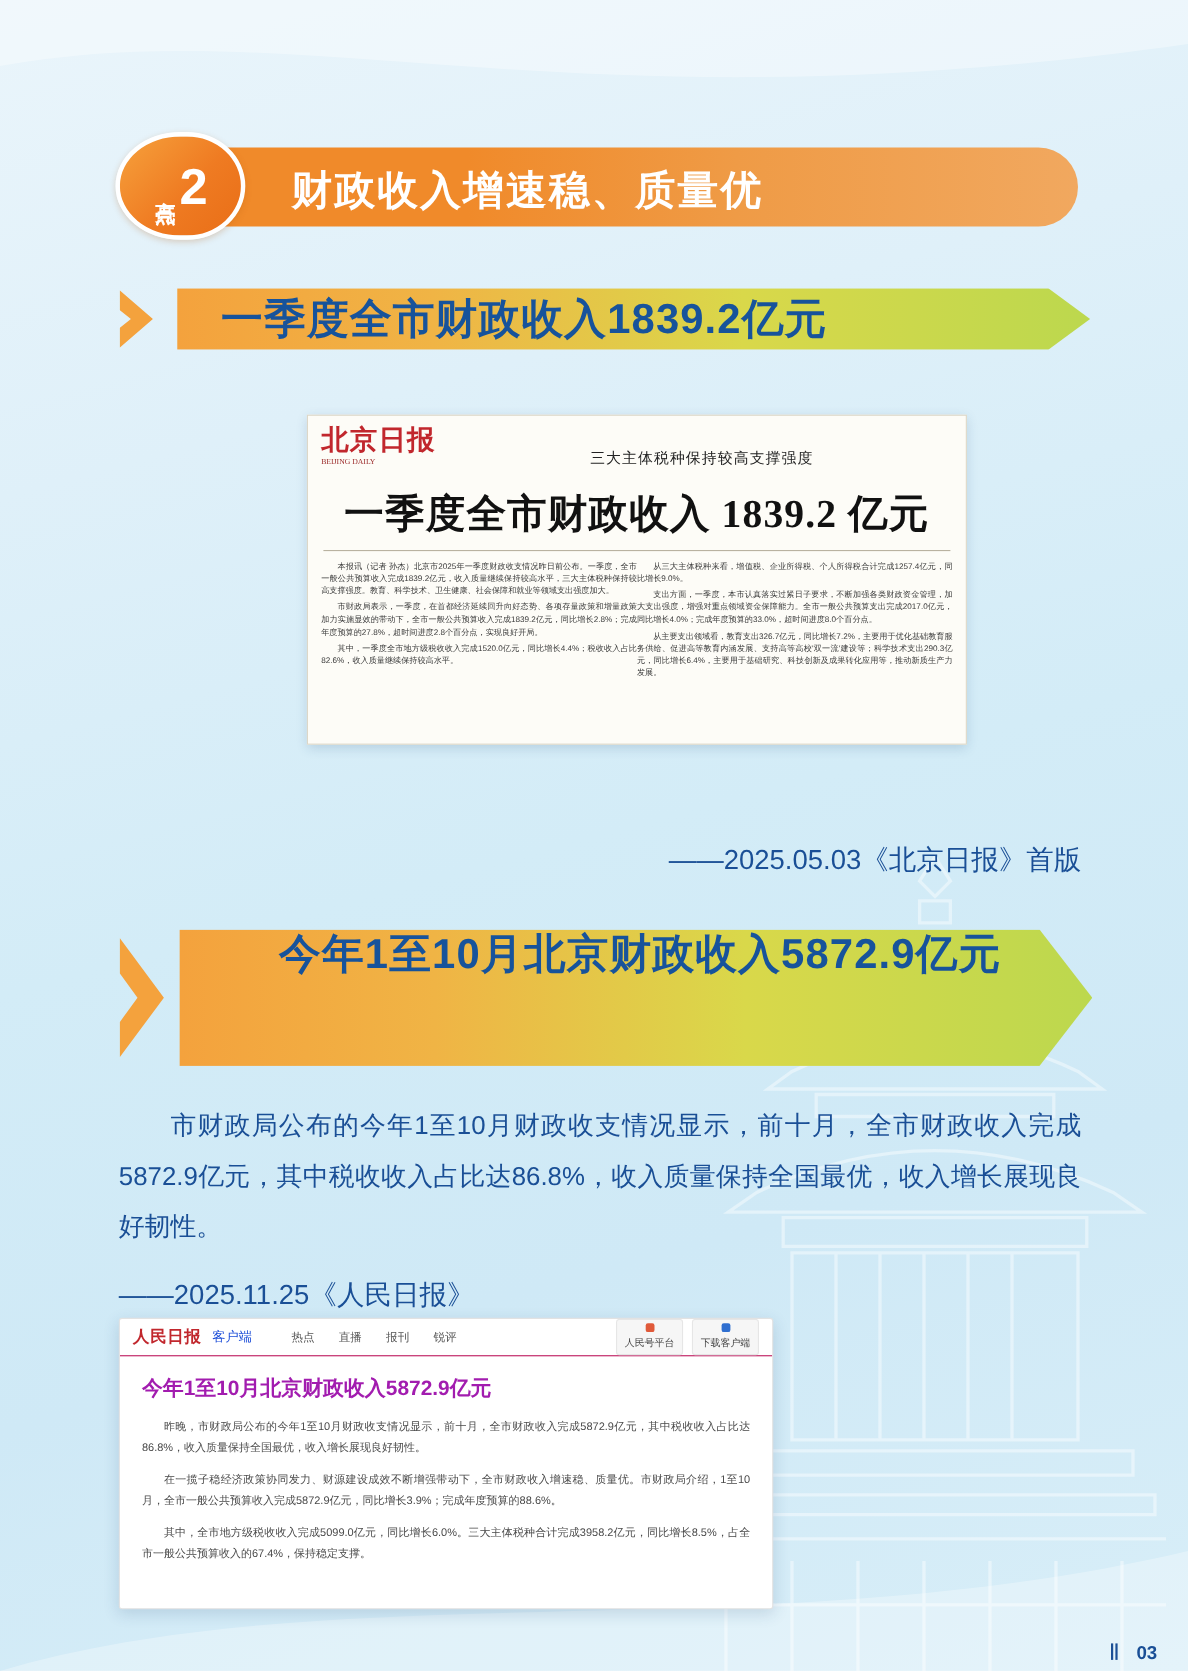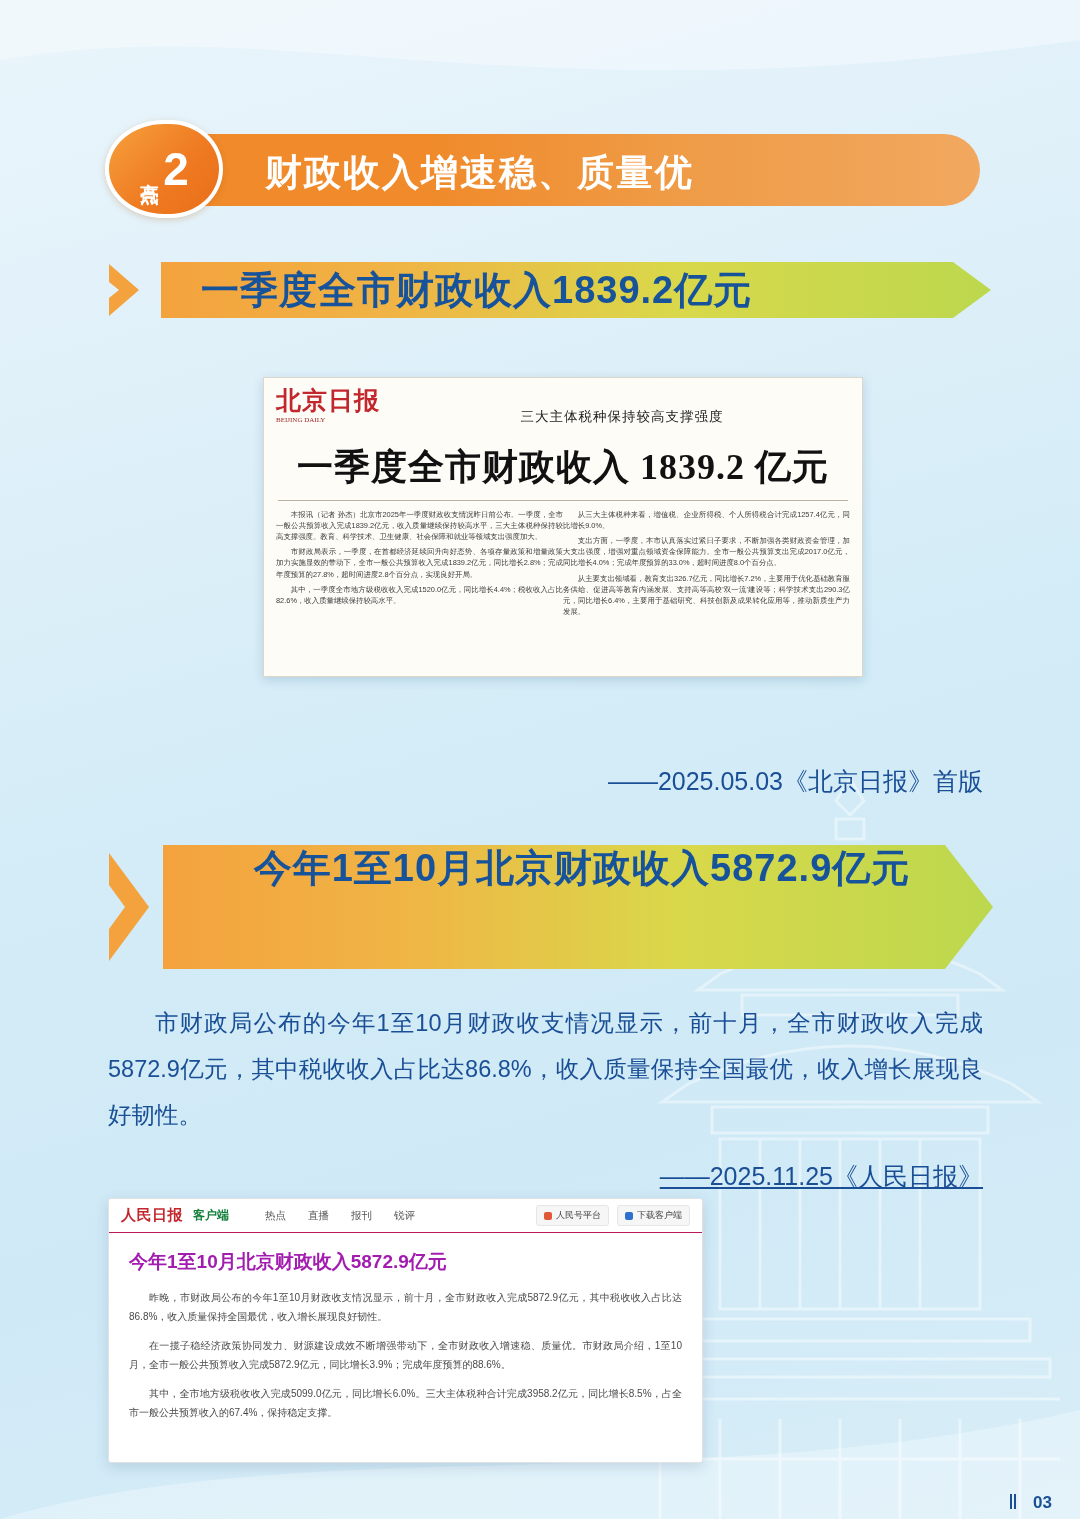--- a/index.html
+++ b/index.html
@@ -145,21 +145,21 @@
     font-size: 23.5px;
     line-height: 45px;
     color: #1a4f96;
     text-align: justify;
     text-justify: inter-ideograph;
   }
   .article1 .float-img {
     float: right;
     width: 704px;
     height: 300px;
-    margin: 12px 16px 6px 18px;
+    margin: 12px 0 6px 18px;
   }
   .article1 .indent { text-indent: 2em; }
 
   .source1 {
     position: absolute;
     left: 108px;
     top: 765px;
     width: 875px;
     text-align: right;
     font-size: 25px;
@@ -243,24 +243,22 @@
     color: #1a4f96;
     text-align: justify;
     text-justify: inter-ideograph;
     text-indent: 2em;
   }
   .source2 {
     position: absolute;
     left: 108px;
     top: 1160px;
     width: 875px;
-    text-align: right;
     font-size: 25px;
     color: #1a4f96;
-    text-decoration: underline;
   }
 
   
   .appcard {
     position: absolute;
     left: 108px;
     top: 1198px;
     width: 595px;
     height: 265px;
     background: #ffffff;
@@ -280,22 +278,22 @@
   .app-logo {
     font-size: 15px;
     font-weight: bold;
     color: #c1272d;
     font-family: "Liberation Serif", "DejaVu Serif", serif;
     letter-spacing: 0.5px;
     white-space: nowrap;
   }
   .app-client {
     font-size: 12px;
-    color: #15803d;
-    font-weight: bold;
+    color: #1d4ed8;
+    font-weight: normal;
     white-space: nowrap;
   }
   .app-nav {
     display: flex;
     gap: 22px;
     margin-left: 26px;
     justify-content: space-between;
   }
   .app-nav span { font-size: 10.5px; color: #555; white-space: nowrap; }
   .app-btns { margin-left: auto; display: flex; gap: 8px; }
@@ -303,20 +301,21 @@
     font-size: 9px;
     color: #444;
     background: #f6f6f6;
     border: 1px solid #e6e6e6;
     border-radius: 3px;
     padding: 3px 7px;
     display: flex;
     align-items: center;
     gap: 4px;
     white-space: nowrap;
+    flex-direction: column;
   }
   .app-btn .dot {
     width: 8px; height: 8px; border-radius: 2px;
     background: #e05a3a; display: inline-block;
   }
   .app-btn .dot.blue { background: #2f6fd0; }
   .app-body { padding: 16px 20px 10px; }
   .app-headline {
     font-size: 19px;
     font-weight: bold;

